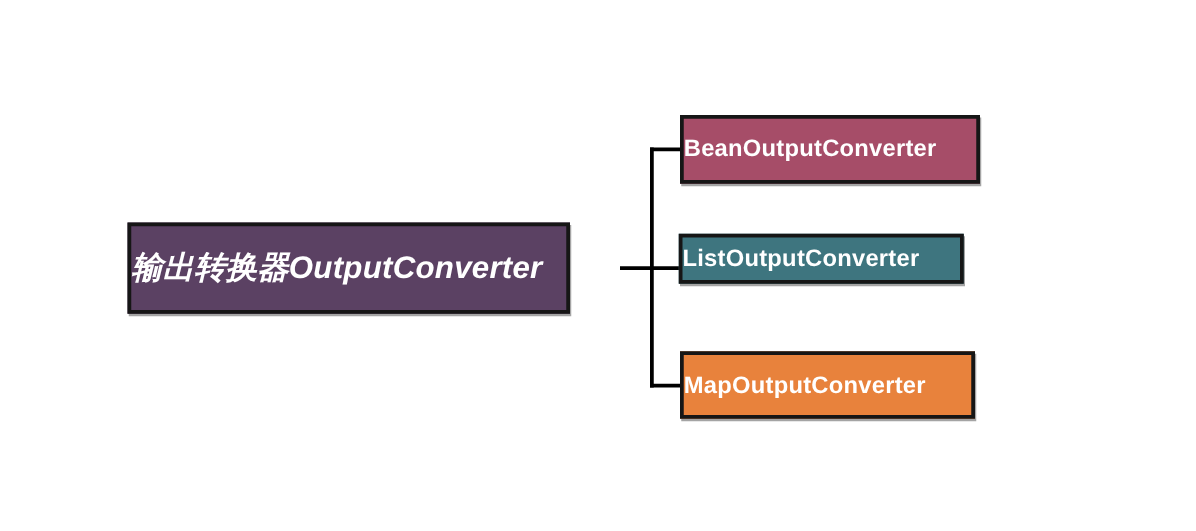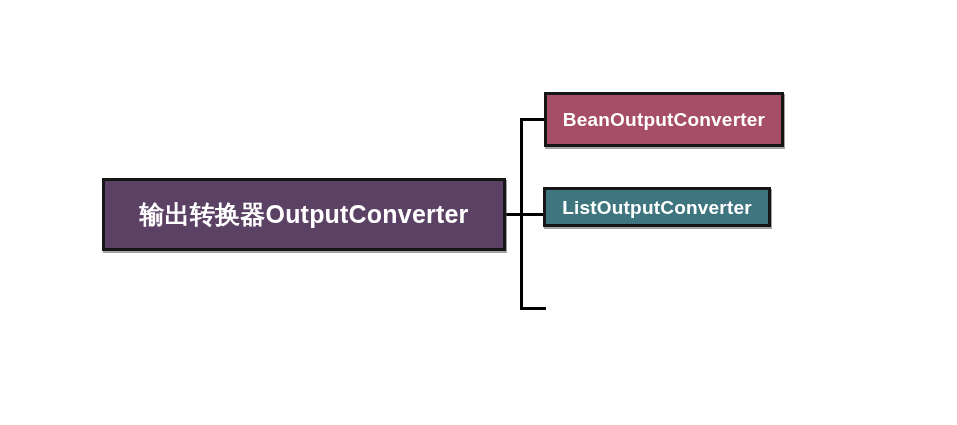--- a/index.html
+++ b/index.html
@@ -15,35 +15,35 @@
     overflow: hidden;
     font-family: "Liberation Sans", sans-serif;
   }
   .node {
     position: absolute;
     box-sizing: border-box;
     border: 3px solid #161616;
     box-shadow: 1px 2px 0 0 rgba(90,90,90,0.55);
     display: flex;
     align-items: center;
-    justify-content: center;
     cursor: default;
   }
   .node-label {
     color: #ffffff;
     font-weight: 700;
     white-space: nowrap;
     letter-spacing: 0.2px;
     line-height: 1;
   }
   .root-node {
     left: 102px;
     top: 178px;
-    width: 404px;
+    width: 354px;
     height: 73px;
+    font-style: italic;
   }
   .root-node .node-label {
     font-size: 25px;
   }
   .child-node .node-label {
     font-size: 19px;
   }
   .child-node-1 { left: 544px; top: 92px;  width: 240px; height: 55px; }
   .child-node-2 { left: 543px; top: 187px; width: 228px; height: 40px; }
   .child-node-3 { left: 544px; top: 281px; width: 236px; height: 54px; }
@@ -73,14 +73,17 @@
   </div>
 
   <div class="node child-node child-node-1" style="background-color: rgb(166, 77, 104);">
     <span class="node-label">BeanOutputConverter</span>
   </div>
 
   <div class="node child-node child-node-2" style="background-color: rgb(62, 117, 127);">
     <span class="node-label">ListOutputConverter</span>
   </div>
 
+  <div class="node child-node child-node-3" style="background-color: rgb(232, 130, 60);">
+    <span class="node-label">MapOutputConverter</span>
+  </div>
 
 </div>
 
 </body></html>

